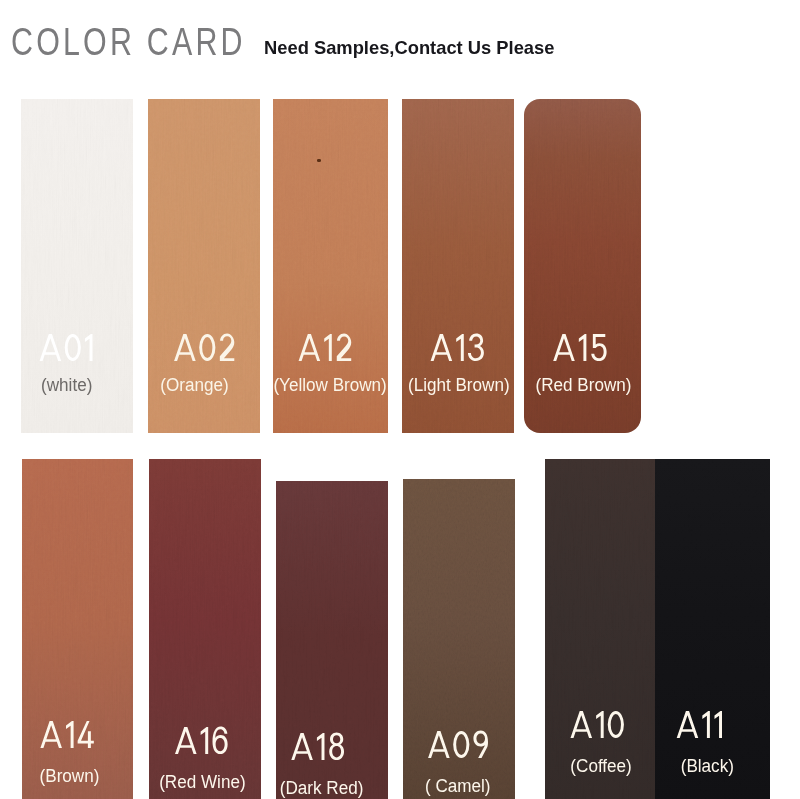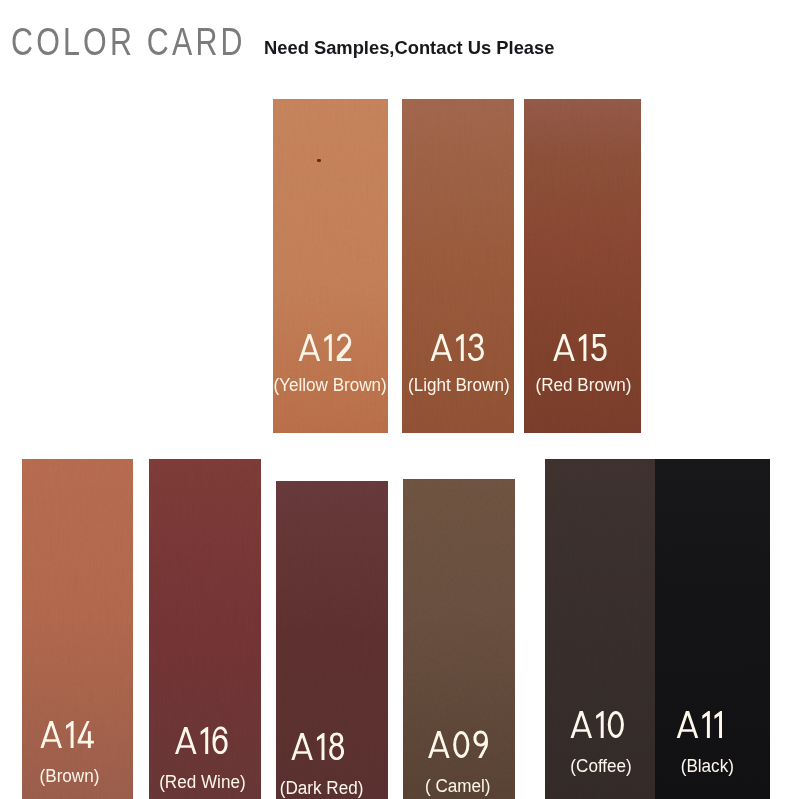--- a/index.html
+++ b/index.html
@@ -52,20 +52,56 @@
     </filter>
   </defs>
 </svg>
 
 <div class="page">
   <div class="header">
     <div class="title">COLOR CARD</div>
     <div class="subtitle">Need Samples,Contact Us Please</div>
   </div>
   <div class="grid">
+      <div class="sw" style="left: 21px; top: 91px; width: 112px; height: 334px; background: linear-gradient(rgb(244, 241, 238) 0%, rgb(243, 240, 236) 50%, rgb(241, 238, 234) 100%);">
+        <svg class="tex" width="112" height="334" style="opacity:0.05">
+          <rect width="112" height="334" filter="url(#woodgrain)"></rect>
+        </svg>
+        <svg class="tex" width="112" height="334" style="opacity:0.05;mix-blend-mode:overlay">
+          <rect width="112" height="334" filter="url(#speckle)"></rect>
+        </svg>
+        <div class="code" style="color: rgb(255, 255, 255); bottom: 71px; transform: translateX(-10.5px);">
+          <svg class="codesvg" width="55.62" height="29.16" viewBox="-4 -4 206 108">
+            <g fill="#ffffff" fill-rule="evenodd">
+              <path d="M40,0 L34.2,0 L0,100 L11.2,100 L19.0,77 L61.0,77 L68.8,100 L80,100 L45.8,0 Z M22.2,67.5 L40,15.0 L57.8,67.5 Z" transform="translate(0,0)"></path>
+              <path d="M0.0,50 A30.0,50.0 0 1 1 60.0,50 A30.0,50.0 0 1 1 0.0,50 Z M11.0,50 A19.0,39.0 0 1 0 49.0,50 A19.0,39.0 0 1 0 11.0,50 Z" transform="translate(93,0)"></path>
+              <path d="M30,0 L24,0 L2,16.5 L2,29.5 L19,17.2 L19,100 L30,100 Z" transform="translate(166,0)"></path>
+            </g>
+          </svg>
+        </div>
+        <div class="name" style="color: rgb(109, 106, 104); bottom: 39px; transform: scaleX(0.95) translateX(-10.84px);">(white)</div>
+      </div>
+      <div class="sw" style="left: 148px; top: 91px; width: 112px; height: 334px; background: linear-gradient(rgb(208, 150, 107) 0%, rgb(208, 149, 104) 55%, rgb(207, 146, 103) 100%);">
+        <svg class="tex" width="112" height="334" style="opacity:0.07">
+          <rect width="112" height="334" filter="url(#woodgrain)"></rect>
+        </svg>
+        <svg class="tex" width="112" height="334" style="opacity:0.05;mix-blend-mode:overlay">
+          <rect width="112" height="334" filter="url(#speckle)"></rect>
+        </svg>
+        <div class="code" style="color: rgb(251, 245, 232); bottom: 71px; transform: translateX(1px);">
+          <svg class="codesvg" width="63.18" height="29.16" viewBox="-4 -4 234 108">
+            <g fill="#fbf5e8" fill-rule="evenodd">
+              <path d="M40,0 L34.2,0 L0,100 L11.2,100 L19.0,77 L61.0,77 L68.8,100 L80,100 L45.8,0 Z M22.2,67.5 L40,15.0 L57.8,67.5 Z" transform="translate(0,0)"></path>
+              <path d="M0.0,50 A30.0,50.0 0 1 1 60.0,50 A30.0,50.0 0 1 1 0.0,50 Z M11.0,50 A19.0,39.0 0 1 0 49.0,50 A19.0,39.0 0 1 0 11.0,50 Z" transform="translate(93,0)"></path>
+              <path d="M4.5,25 L15.5,25 C15.5,15 22,8.5 30.5,8.5 C39.5,8.5 46,15 46,24.5 C46,31 43,36.5 36.5,44 L3.5,82 L3.5,100 L57,100 L57,89.5 L18.5,89.5 L44.5,59.5 C53,49.5 57,41 57,31 C57,15.5 45.5,-2 30.5,-2 C16,-2 4.5,10 4.5,25 Z" transform="translate(166,0)"></path>
+            </g>
+          </svg>
+        </div>
+        <div class="name" style="color: rgb(251, 245, 232); bottom: 39px; transform: scaleX(0.95) translateX(-10px);">(Orange)</div>
+      </div>
       <div class="sw" style="left: 273px; top: 91px; width: 115px; height: 334px; background: linear-gradient(rgb(199, 131, 92) 0%, rgb(196, 127, 87) 55%, rgb(186, 110, 72) 100%);">
         <svg class="tex" width="115" height="334" style="opacity:0.08">
           <rect width="115" height="334" filter="url(#woodgrain)"></rect>
         </svg>
         <svg class="tex" width="115" height="334" style="opacity:0.05;mix-blend-mode:overlay">
           <rect width="115" height="334" filter="url(#speckle)"></rect>
         </svg>
         <div class="mark" style="left: 44px; top: 59.5px; width: 3.5px; height: 3px; background: rgb(90, 47, 21);"></div>
         <div class="code" style="color: rgb(251, 245, 232); bottom: 71px; transform: translateX(-5.5px);">
           <svg class="codesvg" width="55.62" height="29.16" viewBox="-4 -4 206 108">
@@ -89,21 +125,21 @@
           <svg class="codesvg" width="55.62" height="29.16" viewBox="-4 -4 206 108">
             <g fill="#fdf7ec" fill-rule="evenodd">
               <path d="M40,0 L34.2,0 L0,100 L11.2,100 L19.0,77 L61.0,77 L68.8,100 L80,100 L45.8,0 Z M22.2,67.5 L40,15.0 L57.8,67.5 Z" transform="translate(0,0)"></path>
               <path d="M30,0 L24,0 L2,16.5 L2,29.5 L19,17.2 L19,100 L30,100 Z" transform="translate(93,0)"></path>
               <path d="M5,25 L16,25 C16,15.5 22.5,8.5 31,8.5 C39.5,8.5 46,15 46,23.5 C46,32.5 39.5,39 30,39 L25,39 L25,49.5 L30,49.5 C41,49.5 48.5,57 48.5,68.5 C48.5,80.5 41,89.5 30,89.5 C19.5,89.5 12,82 11.5,70 L0.5,70 C1,87.5 13,100 30,100 C47.5,100 59.5,87 59.5,69.5 C59.5,58 54,49 45,44.5 C52,40 56.5,32.5 56.5,23.5 C56.5,8 45.5,-2 31,-2 C16.5,-2 5.5,9.5 5,25 Z" transform="translate(138,0)"></path>
             </g>
           </svg>
         </div>
         <div class="name" style="color: rgb(253, 247, 236); bottom: 39px; transform: scaleX(0.95) translateX(0.84px);">(Light Brown)</div>
       </div>
-      <div class="sw" style="left: 524px; top: 91px; width: 117px; height: 334px; background: linear-gradient(rgb(147, 90, 72) 0%, rgb(141, 80, 57) 18%, rgb(138, 71, 50) 43%, rgb(129, 65, 44) 75%, rgb(122, 61, 42) 100%);">
+      <div class="sw" style="left: 524px; top: 91px; width: 117px; height: 334px; background: linear-gradient(rgb(147, 90, 72) 0%, rgb(141, 80, 57) 18%, rgb(138, 71, 50) 43%, rgb(129, 65, 44) 75%, rgb(122, 61, 42) 100%); border-radius: 16px;">
         <svg class="tex" width="117" height="334" style="opacity:0.12">
           <rect width="117" height="334" filter="url(#woodgrain)"></rect>
         </svg>
         <svg class="tex" width="117" height="334" style="opacity:0.05;mix-blend-mode:overlay">
           <rect width="117" height="334" filter="url(#speckle)"></rect>
         </svg>
         <div class="code" style="color: rgb(253, 247, 236); bottom: 71px; transform: translateX(-2.9px);">
           <svg class="codesvg" width="55.62" height="29.16" viewBox="-4 -4 206 108">
             <g fill="#fdf7ec" fill-rule="evenodd">
               <path d="M40,0 L34.2,0 L0,100 L11.2,100 L19.0,77 L61.0,77 L68.8,100 L80,100 L45.8,0 Z M22.2,67.5 L40,15.0 L57.8,67.5 Z" transform="translate(0,0)"></path>

